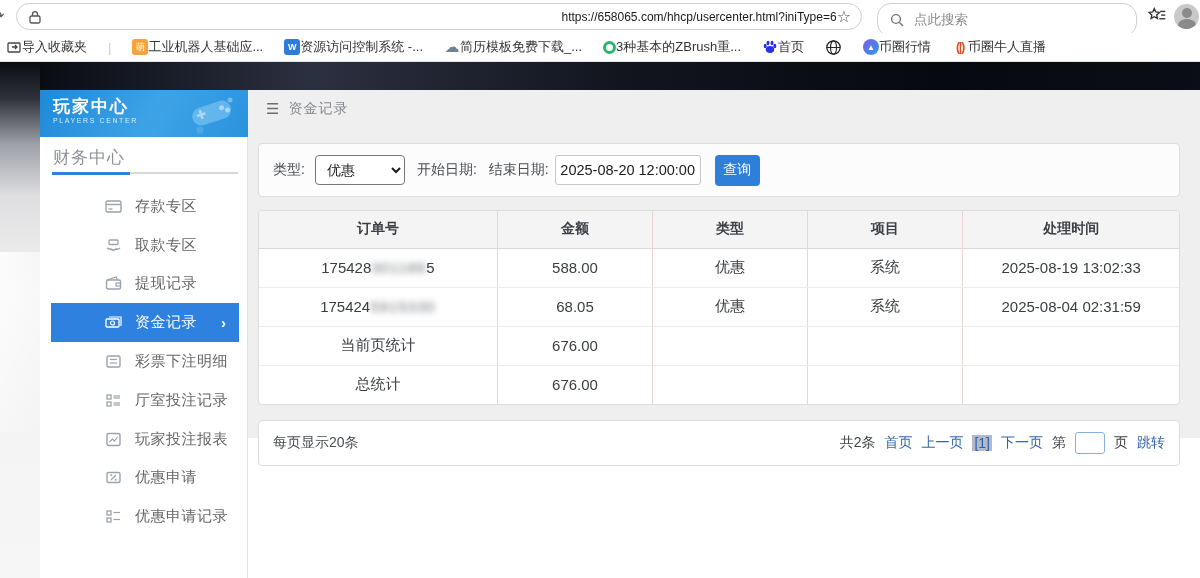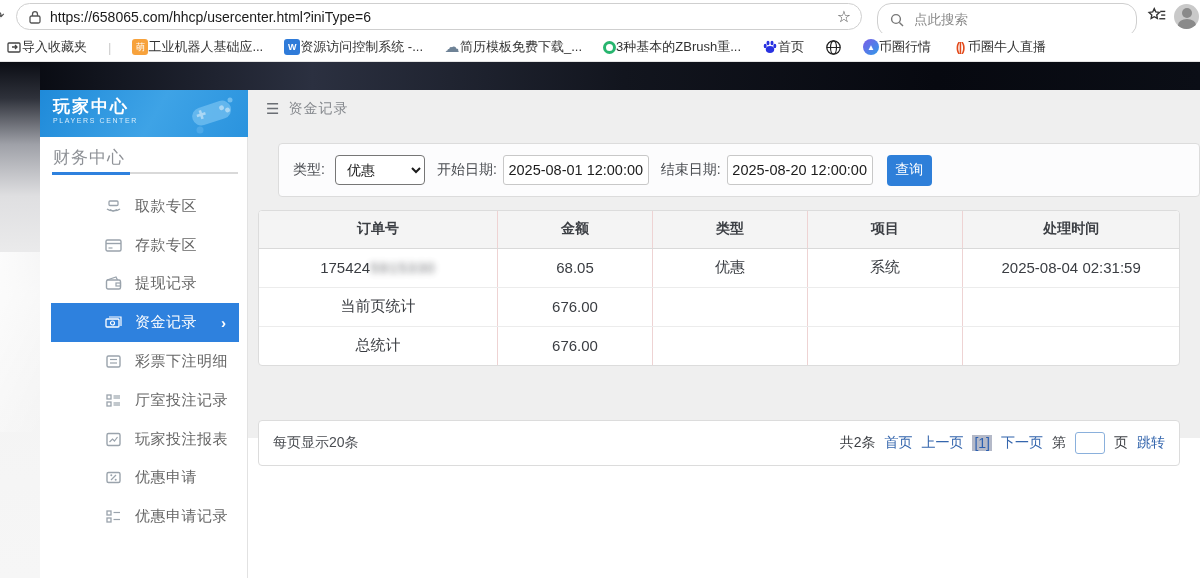--- a/index.html
+++ b/index.html
@@ -5,21 +5,21 @@
   * { margin:0; padding:0; box-sizing:border-box; }
   html,body { width:1200px; height:578px; overflow:hidden; }
   body { font-family:"Liberation Sans","DejaVu Sans",sans-serif; background:#fff; }
   .stage { position:relative; width:1200px; height:578px; background:#fff; }
 
   
   .chrome-top { position:absolute; left:0; top:0; width:1200px; height:33px; background:#fff; }
   .refresh-partial { position:absolute; left:-8px; top:7px; width:18px; height:18px; color:#555; font-size:15px; }
   .url-pill { position:absolute; left:16px; top:3px; width:846px; height:27px; border:1px solid #cfcfcf; border-radius:14px; background:#fff; display:flex; align-items:center; padding:0 10px 0 12px; }
   .lock-icon { width:12px; height:14px; margin-right:9px; flex:0 0 auto; }
-  .url-text { font-size:14px; color:#1a1a1a; flex:1 1 auto; white-space:nowrap; overflow:hidden; }
+  .url-text { font-size:12px; color:#1a1a1a; flex:1 1 auto; white-space:nowrap; overflow:hidden;text-align:right; }
   .star-icon { font-size:16px; color:#555; flex:0 0 auto; }
   .search-pill { position:absolute; left:877px; top:3px; width:260px; height:27px; border:1px solid #cfcfcf; border-radius:14px; background:#fff; display:flex; align-items:center; padding:16px 12px; }
   .mag-icon { width:14px; height:14px; margin-right:10px; }
   .search-ph { font-size:13.5px; color:#8a8a8a; }
   .favlist-icon { position:absolute; left:1146px; top:5px; width:22px; height:22px; color:#333; }
   .avatar { position:absolute; left:1174px; top:4px; width:25px; height:25px; border-radius:50%; background:#c9c9c9; overflow:hidden; }
   .avatar::before { content:""; position:absolute; left:7.5px; top:4px; width:10px; height:10px; border-radius:50%; background:#8a8a8a; }
   .avatar::after { content:""; position:absolute; left:3.5px; top:15px; width:18px; height:12px; border-radius:50% 50% 0 0; background:#8a8a8a; }
 
   
@@ -58,21 +58,21 @@
   .mi.active { background:#2e81de; }
   .mi.active .mi-label { color:#fff; }
   .mi.active .mi-ico { color:#fff; }
   .mi-chev { position:absolute; right:13px; color:#fff; font-size:15px; font-weight:bold; }
 
   
   .main-header { position:absolute; left:266px; top:38px; display:flex; align-items:center; gap:9px; }
   .burger { font-size:15px; color:#6b6f75; }
   .mh-title { font-size:14px; color:#85888d; letter-spacing:1px; }
 
-  .filter-panel { position:absolute; left:258px; top:81px; width:922px; height:54px; background:#fcfcfd; border:1px solid #dcdcdc; border-radius:4px; display:flex; align-items:center; padding-left:14px;margin-left:20px; }
+  .filter-panel { position:absolute; left:258px; top:81px; width:922px; height:54px; background:#fcfcfd; border:1px solid #dcdcdc; border-radius:4px; display:flex; align-items:center; padding-left:14px; }
   .f-label { font-size:14px; color:#4a4d52; }
   .f-select { width:90px; height:30px; margin-left:10px; border:1px solid #767676; border-radius:4px; background:#fff; font-size:14px; color:#1c1c1c; font-family:inherit; padding-left:7px; }
   .f-input { width:146px; height:30px; border:1px solid #c8c8c8; border-radius:3px; background:#fff; font-size:14.5px; color:#1c1c1c; font-family:inherit; text-align:center; }
   .gap-l { margin-left:12px; } .gap-s { margin-left:6px; }
   .btn-query { margin-left:14px; width:45px; height:31px; background:#2e7fd9; color:#fff; border:none; border-radius:4px; font-size:14px; font-family:inherit; cursor:pointer; }
 
   .table-panel { position:absolute; left:258px; top:148px; width:922px; background:#fff; border:1px solid #dcdcdc; border-radius:4px; overflow:hidden; }
   table { width:100%; border-collapse:collapse; table-layout:fixed; }
   th { height:37px; background:#f4f4f4; font-size:14px; color:#3c3f44; font-weight:bold; border-bottom:1px solid #d9d9d9; }
   td { height:39px; font-size:15px; color:#3a3d42; text-align:center; border-bottom:1px solid #ececec; }
@@ -187,33 +187,33 @@
             </g>
             <circle cx="14" cy="36" r="3.5" fill="#5db2ec" opacity=".7"></circle>
             <circle cx="44" cy="6" r="2.5" fill="#8ecdf4" opacity=".8"></circle>
           </svg>
       </div>
       <div class="sb-section">财务中心</div>
       <div class="sb-underline"></div>
       <div class="menu">
         <div class="mi">
           <svg class="mi-ico" viewBox="0 0 17 17" width="17" height="17">
+              <rect x="1" y="3" width="15" height="11" rx="1.5" fill="none" stroke="currentColor" stroke-width="1.4"></rect>
+              <line x1="1" y1="6.5" x2="16" y2="6.5" stroke="currentColor" stroke-width="1.4"></line>
+              <line x1="3.5" y1="11" x2="7.5" y2="11" stroke="currentColor" stroke-width="1.2"></line>
+            </svg>
+          <span class="mi-label">存款专区</span>
+        </div>
+        <div class="mi">
+          <svg class="mi-ico" viewBox="0 0 17 17" width="17" height="17">
               <rect x="4" y="3" width="9" height="4.5" rx="1" fill="none" stroke="currentColor" stroke-width="1.3"></rect>
               <path d="M2 11c3 2.5 10 2.5 13 0" fill="none" stroke="currentColor" stroke-width="1.4"></path>
               <path d="M5 11.5l3 1.5 4-1.5" fill="none" stroke="currentColor" stroke-width="1.2"></path>
             </svg>
           <span class="mi-label">取款专区</span>
-        </div>
-        <div class="mi">
-          <svg class="mi-ico" viewBox="0 0 17 17" width="17" height="17">
-              <rect x="1" y="3" width="15" height="11" rx="1.5" fill="none" stroke="currentColor" stroke-width="1.4"></rect>
-              <line x1="1" y1="6.5" x2="16" y2="6.5" stroke="currentColor" stroke-width="1.4"></line>
-              <line x1="3.5" y1="11" x2="7.5" y2="11" stroke="currentColor" stroke-width="1.2"></line>
-            </svg>
-          <span class="mi-label">存款专区</span>
         </div>
         <div class="mi">
           <svg class="mi-ico" viewBox="0 0 17 17" width="17" height="17">
               <path d="M2 5l9-3 1.5 3" fill="none" stroke="currentColor" stroke-width="1.3"></path>
               <rect x="1.5" y="5" width="14" height="9" rx="1.5" fill="none" stroke="currentColor" stroke-width="1.4"></rect>
               <rect x="11" y="8" width="4.5" height="3" fill="none" stroke="currentColor" stroke-width="1.2"></rect>
             </svg>
           <span class="mi-label">提现记录</span>
         </div>
         <div class="mi active">
@@ -276,21 +276,20 @@
       <span class="burger">☰</span>
       <span class="mh-title">资金记录</span>
     </div>
 
     <div class="filter-panel">
       <span class="f-label">类型:</span>
       <select class="f-select">
         <option>优惠</option>
       </select>
       <span class="f-label gap-l">开始日期:</span>
-      <input class="f-input gap-s" value="2025-08-01 12:00:00" style="">
       <span class="f-label gap-l">结束日期:</span>
       <input class="f-input gap-s" value="2025-08-20 12:00:00" style="">
       <button class="btn-query">查询</button>
     </div>
 
     <div class="table-panel">
       <table>
         <colgroup>
             <col style="width:25.9%">
             <col style="width:16.9%">
@@ -301,20 +300,27 @@
         <thead>
           <tr>
             <th>订单号</th>
             <th>金额</th>
             <th>类型</th>
             <th>项目</th>
             <th>处理时间</th>
           </tr>
         </thead>
         <tbody>
+          <tr>
+            <td><span>175428</span><span class="masked">301189</span><span>5</span></td>
+            <td>588.00</td>
+            <td>优惠</td>
+            <td>系统</td>
+            <td>2025-08-19 13:02:33</td>
+          </tr>
           <tr>
             <td><span>175424</span><span class="masked">5915330</span><span></span></td>
             <td>68.05</td>
             <td>优惠</td>
             <td>系统</td>
             <td>2025-08-04 02:31:59</td>
           </tr>
           <tr>
             <td>当前页统计</td>
             <td>676.00</td>

